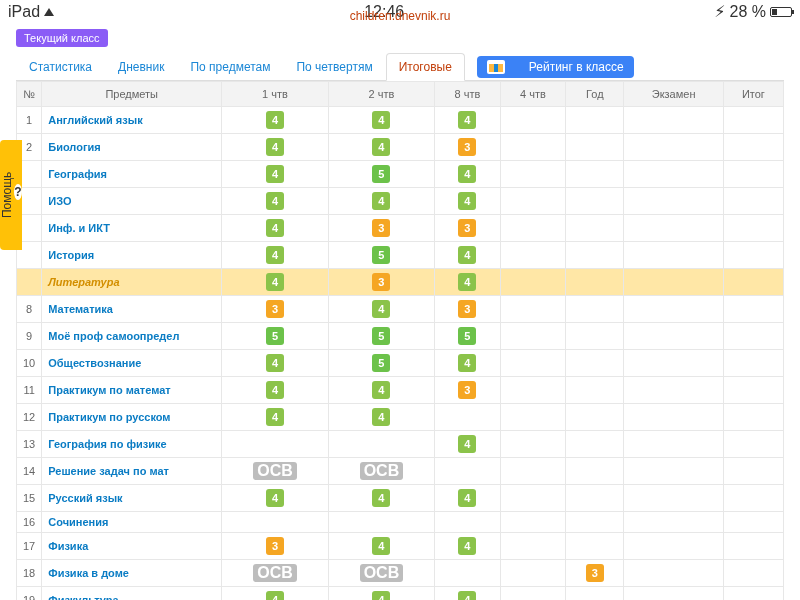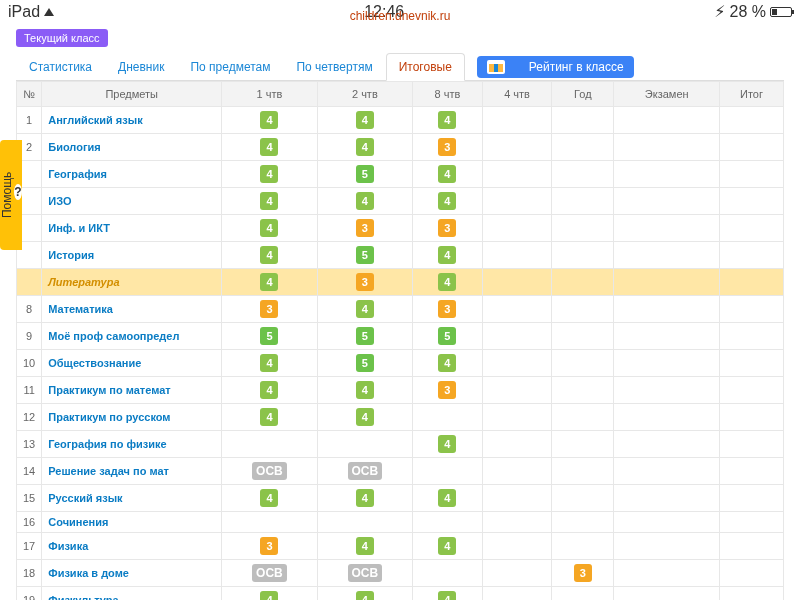--- a/index.html
+++ b/index.html
@@ -19,21 +19,21 @@
   table.grades th, table.grades td { border: 1px solid #e7e7e7; padding: 4px 6px; text-align: center; font-size: 11px; }
   table.grades th { background: #f3f3f3; color: #666; font-weight: normal; padding: 6px 4px; }
   table.grades td.num { width: 24px; color: #666; }
   table.grades td.subject { text-align: left; color: #0a7cc4; font-weight: bold; width: 180px; }
   table.grades tr.highlight td { background: #ffe7a6; }
   table.grades tr.highlight td.subject { color: #d38f00; font-style: italic; }
   .grade { display: inline-block; min-width: 18px; padding: 2px 4px; color: #fff; border-radius: 3px; font-size: 11px; font-weight: bold; line-height: 14px; }
   .g5 { background: #6cc24a; }
   .g4 { background: #8bc34a; }
   .g3 { background: #f5a623; }
-  .gOSV { background: #bdbdbd; padding: 2px 4px; font-size: 12px; }
+  .gOSV { background: #bdbdbd; padding: 2px 4px; font-size: 16px; }
   .help-tab { position: absolute; left: 0; top: 140px; width: 22px; height: 110px; background: #ffc107; border-radius: 0 4px 4px 0; display: flex; flex-direction: column; align-items:center; justify-content:center; color:#333; writing-mode: vertical-rl; transform: rotate(180deg); font-size: 12px; z-index: 50; }
   .help-tab .q { writing-mode: horizontal-tb; transform: rotate(180deg); background:#fff; border-radius: 50%; width:16px; height:16px; display:flex; align-items:center; justify-content:center; margin-top:6px; font-weight:bold; }
   .wifi { display:inline-block; width:0;height:0;border-left:5px solid transparent;border-right:5px solid transparent;border-bottom:8px solid #333; }
   .batt { display:inline-block; width:22px;height:10px;border:1px solid #333;border-radius:2px; position:relative; }
   .batt::after{content:"";position:absolute;right:-3px;top:2px;width:2px;height:4px;background:#333;}
   .batt .fill{position:absolute;left:1px;top:1px;bottom:1px;width:26%;background:#333;}
 </style>
 </head>
 <body>
 

